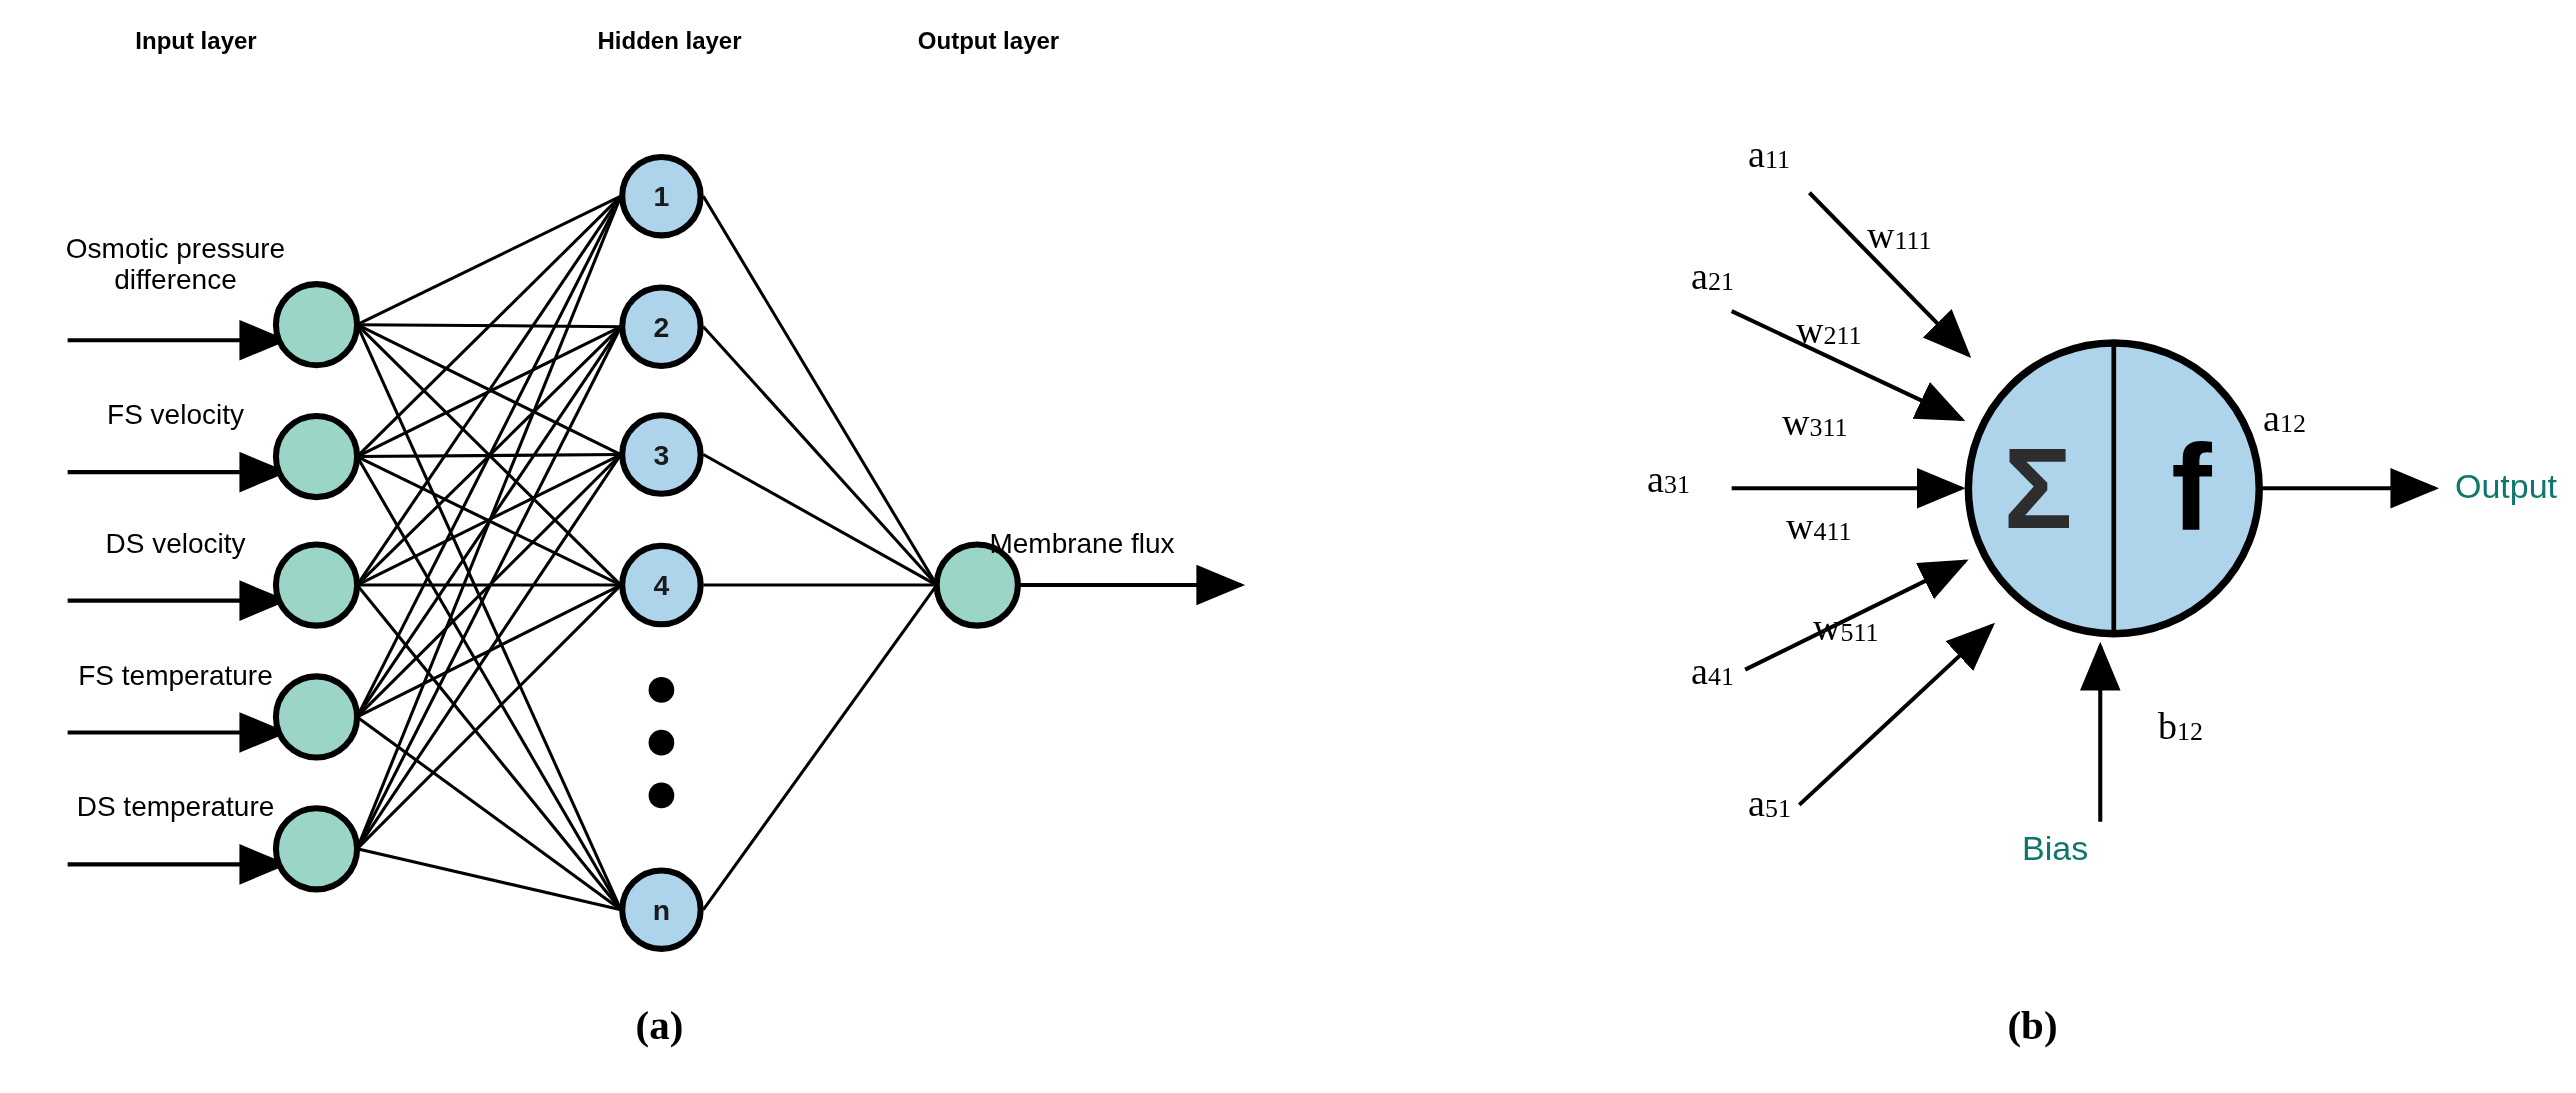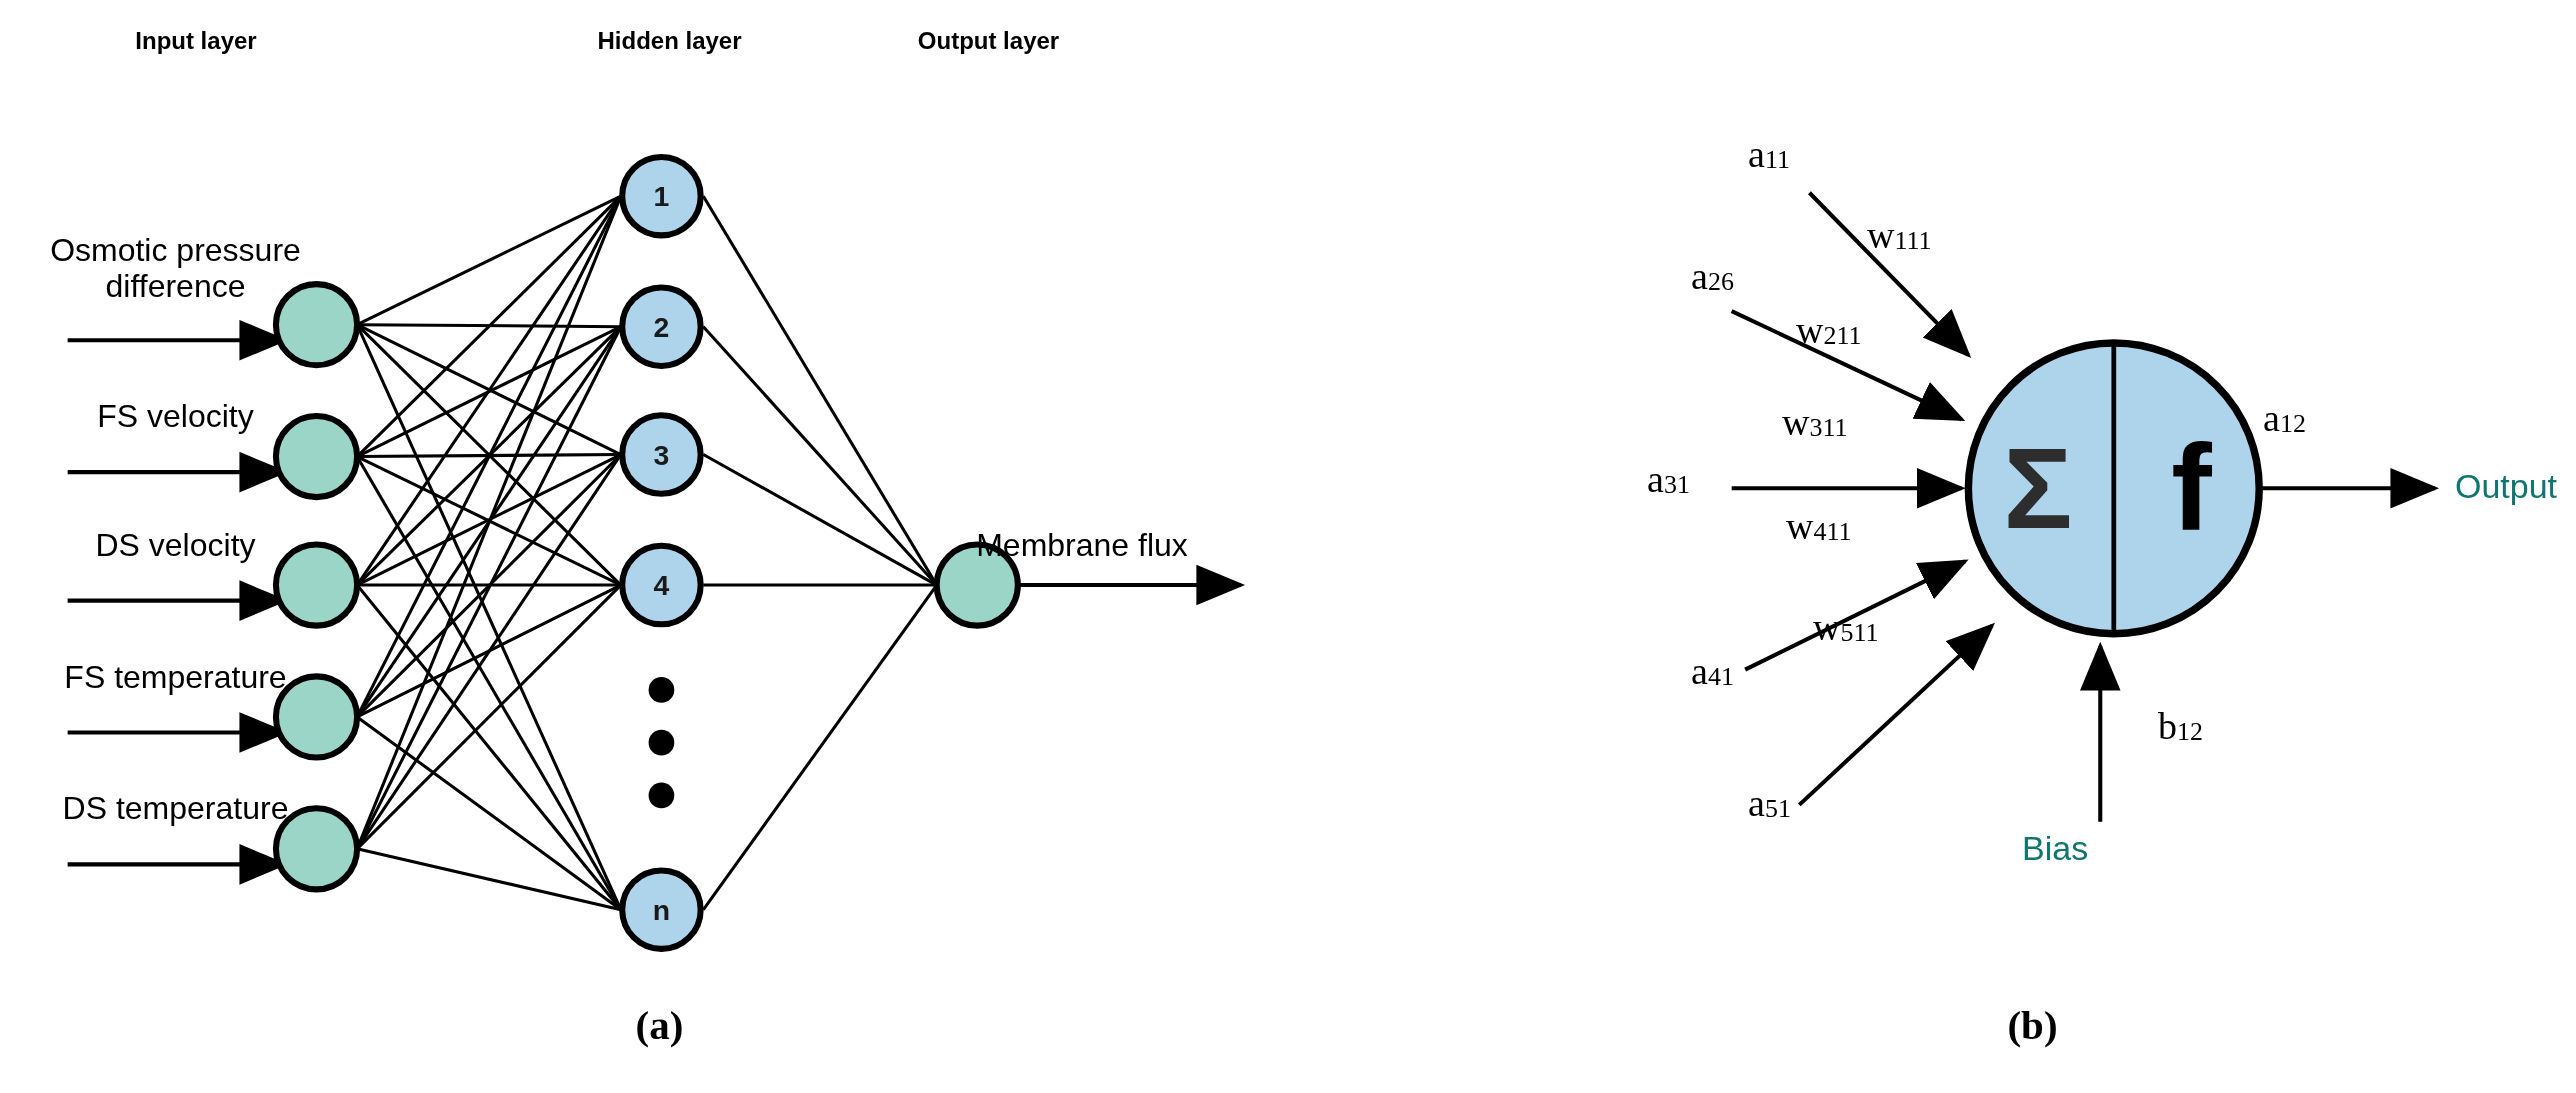--- a/index.html
+++ b/index.html
@@ -6,21 +6,21 @@
   body{width:2576px;height:1093px;position:relative;overflow:hidden;
        font-family:"Liberation Sans", sans-serif; color:#000;}
   .panel{position:absolute;top:0;}
   #panel-a{left:0;width:1285px;height:1093px;}
   #panel-b{left:1285px;width:1291px;height:1093px;}
   svg{position:absolute;top:0;left:0;overflow:visible;}
   .caption{position:absolute;font-family:"Liberation Serif", serif;
            font-weight:bold;font-size:41px;color:#000;text-align:center;}
   .hdr{position:absolute;font-family:"Liberation Sans", sans-serif;
        font-weight:bold;font-size:24px;color:#000;text-align:center;white-space:nowrap;}
-  .iolabel{position:absolute;font-size:32px;color:#000;text-align:center;white-space:nowrap;line-height:1.12;}
+  .iolabel{position:absolute;font-size:28px;color:#000;text-align:center;white-space:nowrap;line-height:1.12;}
   .nodenum{font-family:"Liberation Sans", sans-serif;font-weight:bold;font-size:42px;fill:#1a1a1a;}
   .mathlbl{position:absolute;font-family:"Liberation Serif", serif;font-size:0;white-space:nowrap;color:#000;}
   .mathlbl .b{font-size:38px;}
   .mathlbl .s{font-size:26px;}
   .plain{position:absolute;font-size:34px;color:#0f766e;white-space:nowrap;font-family:"Liberation Sans", sans-serif;}
 </style>
 </head>
 <body>
 
 <div class="panel" id="panel-a">
@@ -147,21 +147,21 @@
     <circle cx="1225" cy="722" r="215" fill="#AED4EC" stroke="#000" stroke-width="11"></circle>
     <line x1="1225" y1="508" x2="1225" y2="937" stroke="#000" stroke-width="7"></line>
     <text x="1113" y="722" text-anchor="middle" dominant-baseline="central" font-family="Liberation Sans, sans-serif" font-size="170" font-weight="bold" fill="#2d2d2d">Σ</text>
     <text x="1340" y="722" text-anchor="middle" dominant-baseline="central" font-family="Liberation Sans, sans-serif" font-size="180" font-weight="bold" fill="#000">f</text>
   </svg>
 
   <div class="mathlbl" style="left:463px;top:132px;">
     <span class="b">a</span><sub class="s">11</sub>
   </div>
   <div class="mathlbl" style="left:406px;top:254px;">
-    <span class="b">a</span><sub class="s">26</sub>
+    <span class="b">a</span><sub class="s">21</sub>
   </div>
   <div class="mathlbl" style="left:362px;top:457px;">
     <span class="b">a</span><sub class="s">31</sub>
   </div>
   <div class="mathlbl" style="left:406px;top:649px;">
     <span class="b">a</span><sub class="s">41</sub>
   </div>
   <div class="mathlbl" style="left:463px;top:781px;">
     <span class="b">a</span><sub class="s">51</sub>
   </div>

